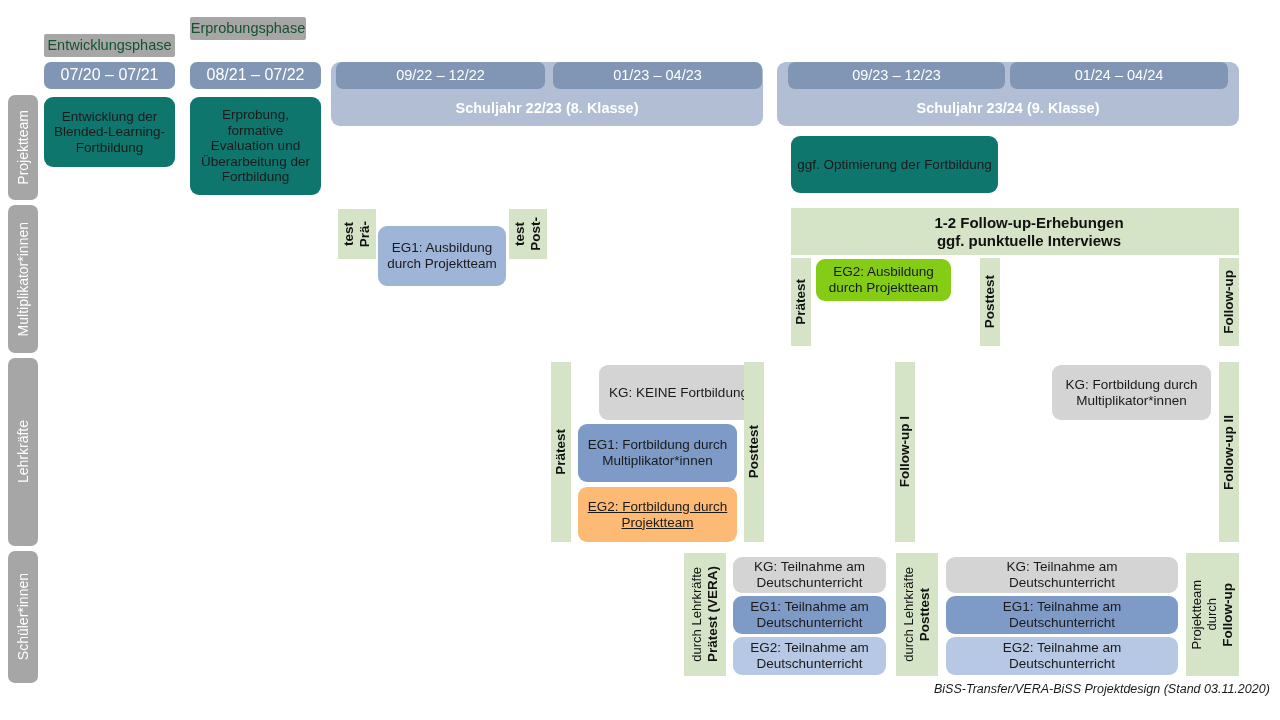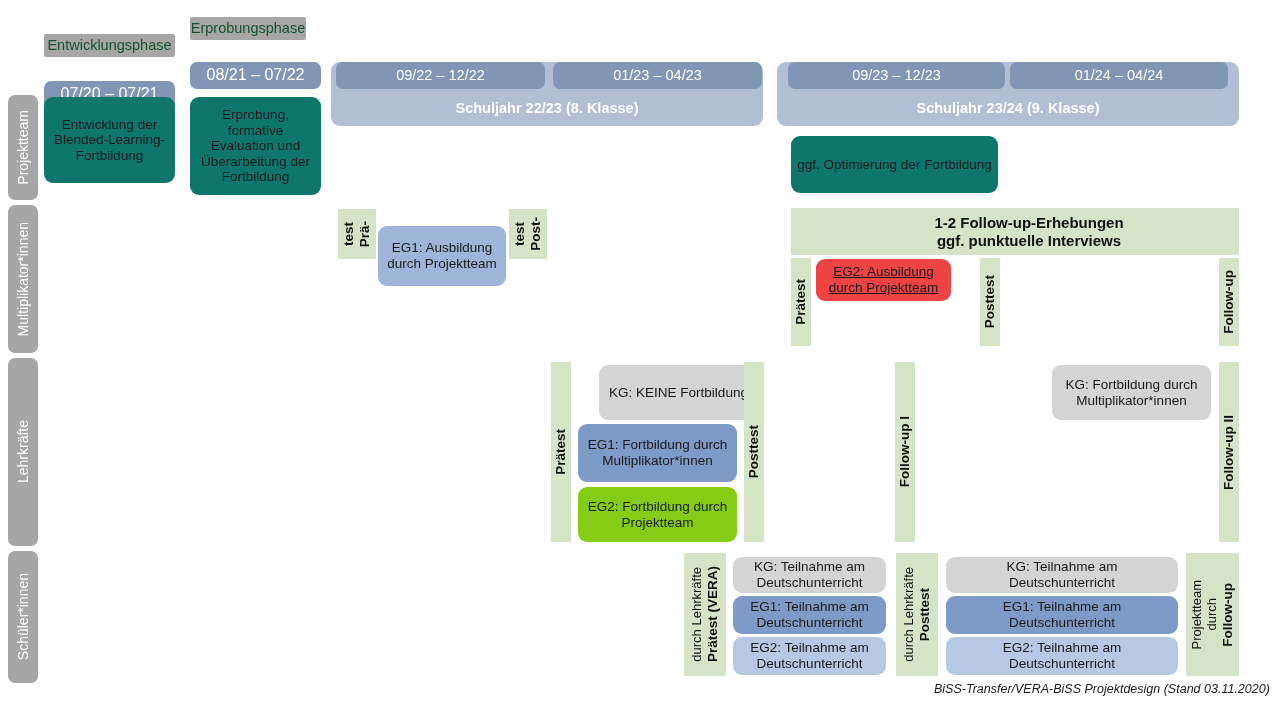--- a/index.html
+++ b/index.html
@@ -96,21 +96,21 @@
 
   <div class="box phase ctr" style="left:44px;top:34px;width:131px;height:23px;">Entwicklungsphase</div>
 
   <div class="box phase ctr" style="left:190px;top:17px;width:116px;height:23px;">Erprobungsphase</div>
 
 
   <div class="box schuljahr ctr" style="left:331px;top:62px;width:432px;height:64px;">Schuljahr 22/23 (8. Klasse)</div>
 
   <div class="box schuljahr ctr" style="left:777px;top:62px;width:462px;height:64px;">Schuljahr 23/24 (9. Klasse)</div>
 
-  <div class="box datechip ctr" style="left:44px;top:62px;width:131px;height:27px;margin-top:19px;">07/20 – 07/21</div>
+  <div class="box datechip ctr" style="left:44px;top:62px;width:131px;height:27px;">07/20 – 07/21</div>
 
   <div class="box datechip ctr" style="left:190px;top:62px;width:131px;height:27px;">08/21 – 07/22</div>
 
   <div class="box datechip small ctr" style="left:336px;top:62px;width:209px;height:27px;">09/22 – 12/22</div>
 
   <div class="box datechip small ctr" style="left:553px;top:62px;width:209px;height:27px;">01/23 – 04/23</div>
 
   <div class="box datechip small ctr" style="left:788px;top:62px;width:217px;height:27px;">09/23 – 12/23</div>
 
   <div class="box datechip small ctr" style="left:1010px;top:62px;width:218px;height:27px;">01/24 – 04/24</div>
@@ -124,21 +124,21 @@
   </div>
 
   <div class="box sidelabel ctr" style="left:8px;top:358px;width:30px;height:188px;">
     <span class="vert">Lehrkräfte</span>
   </div>
 
   <div class="box sidelabel ctr" style="left:8px;top:551px;width:30px;height:132px;">
     <span class="vert">Schüler*innen</span>
   </div>
 
-  <div class="box card card-grey ctr" style="left:44px;top:97px;width:131px;height:86px;">Entwicklung der Blended-Learning-Fortbildung</div>
+  <div class="box card card-grey ctr" style="left:44px;top:97px;width:131px;height:70px;">Entwicklung der Blended-Learning-Fortbildung</div>
 
   <div class="box card card-grey ctr" style="left:190px;top:97px;width:131px;height:98px;">Erprobung, formative Evaluation und Überarbeitung der Fortbildung</div>
 
   <div class="box green ctr" style="left:338px;top:209px;width:38px;height:50px;">
     <div class="vtwo">
       <span>Prä-</span>
       <span>test</span>
     </div>
   </div>
 
@@ -155,40 +155,40 @@
 
   <div class="box greenband ctr" style="left:791px;top:208px;width:448px;height:47px;flex-direction:column;">
     <span>1-2 Follow-up-Erhebungen</span>
     <span>ggf. punktuelle Interviews</span>
   </div>
 
   <div class="box green ctr" style="left:791px;top:258px;width:20px;height:88px;">
     <span class="vsingle">Prätest</span>
   </div>
 
-  <div class="box card ctr" style="left:816px;top:259px;width:135px;height:42px;background:#ef4444;text-decoration:underline;">EG2: Ausbildung durch Projektteam</div>
+  <div class="box card ctr" style="left:816px;top:259px;width:135px;height:42px;background:#84cc16;">EG2: Ausbildung durch Projektteam</div>
 
 
   <div class="box green ctr" style="left:980px;top:258px;width:20px;height:88px;">
     <span class="vsingle">Posttest</span>
   </div>
 
   <div class="box green ctr" style="left:1219px;top:258px;width:20px;height:88px;">
     <span class="vsingle">Follow-up</span>
   </div>
 
   <div class="box green ctr" style="left:551px;top:362px;width:20px;height:180px;">
     <span class="vsingle">Prätest</span>
   </div>
 
   <div class="box card card-grey2 ctr" style="left:578px;top:365px;width:159px;height:55px;margin-left:21px;">KG: KEINE Fortbildung</div>
 
   <div class="box card ctr" style="left:578px;top:424px;width:159px;height:58px;background:#7e9bc8;">EG1: Fortbildung durch Multiplikator*innen</div>
 
-  <div class="box card ctr" style="left:578px;top:487px;width:159px;height:55px;background:#84cc16;">EG2: Fortbildung durch Projektteam</div>
+  <div class="box card ctr" style="left:578px;top:487px;width:159px;height:55px;background:#fdba74;text-decoration:underline;">EG2: Fortbildung durch Projektteam</div>
 
   <div class="box green ctr" style="left:744px;top:362px;width:20px;height:180px;">
     <span class="vsingle">Posttest</span>
   </div>
 
   <div class="box green ctr" style="left:895px;top:362px;width:20px;height:180px;">
     <span class="vsingle">Follow-up I</span>
   </div>
 
   <div class="box card card-grey2 ctr" style="left:1052px;top:365px;width:159px;height:55px;">KG: Fortbildung durch Multiplikator*innen</div>

